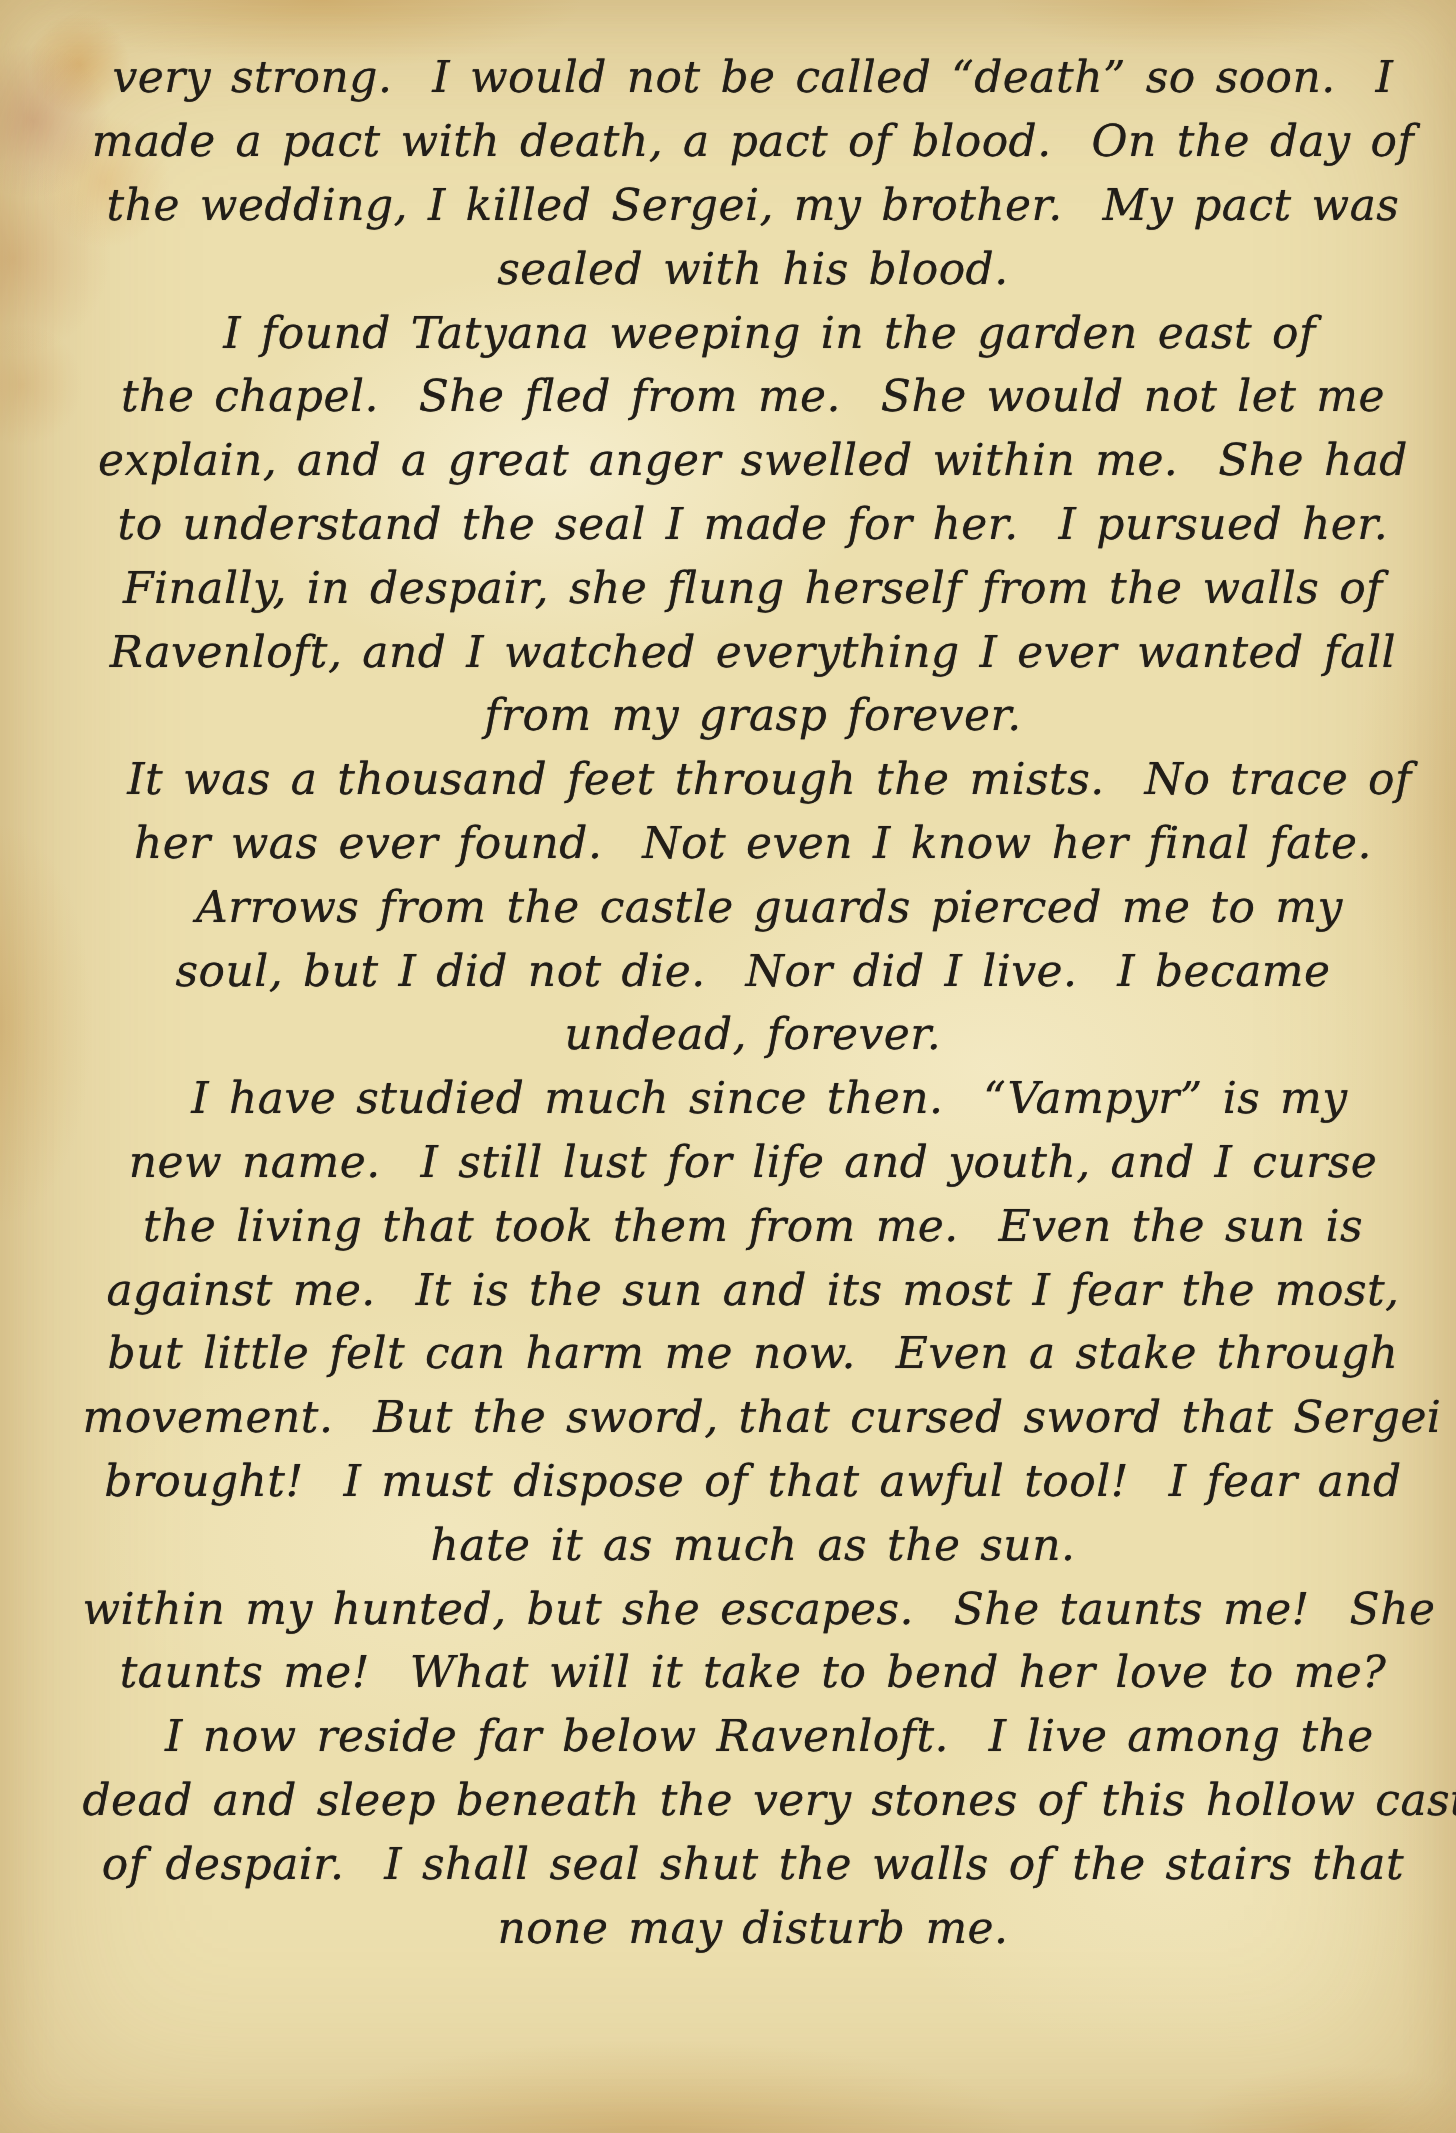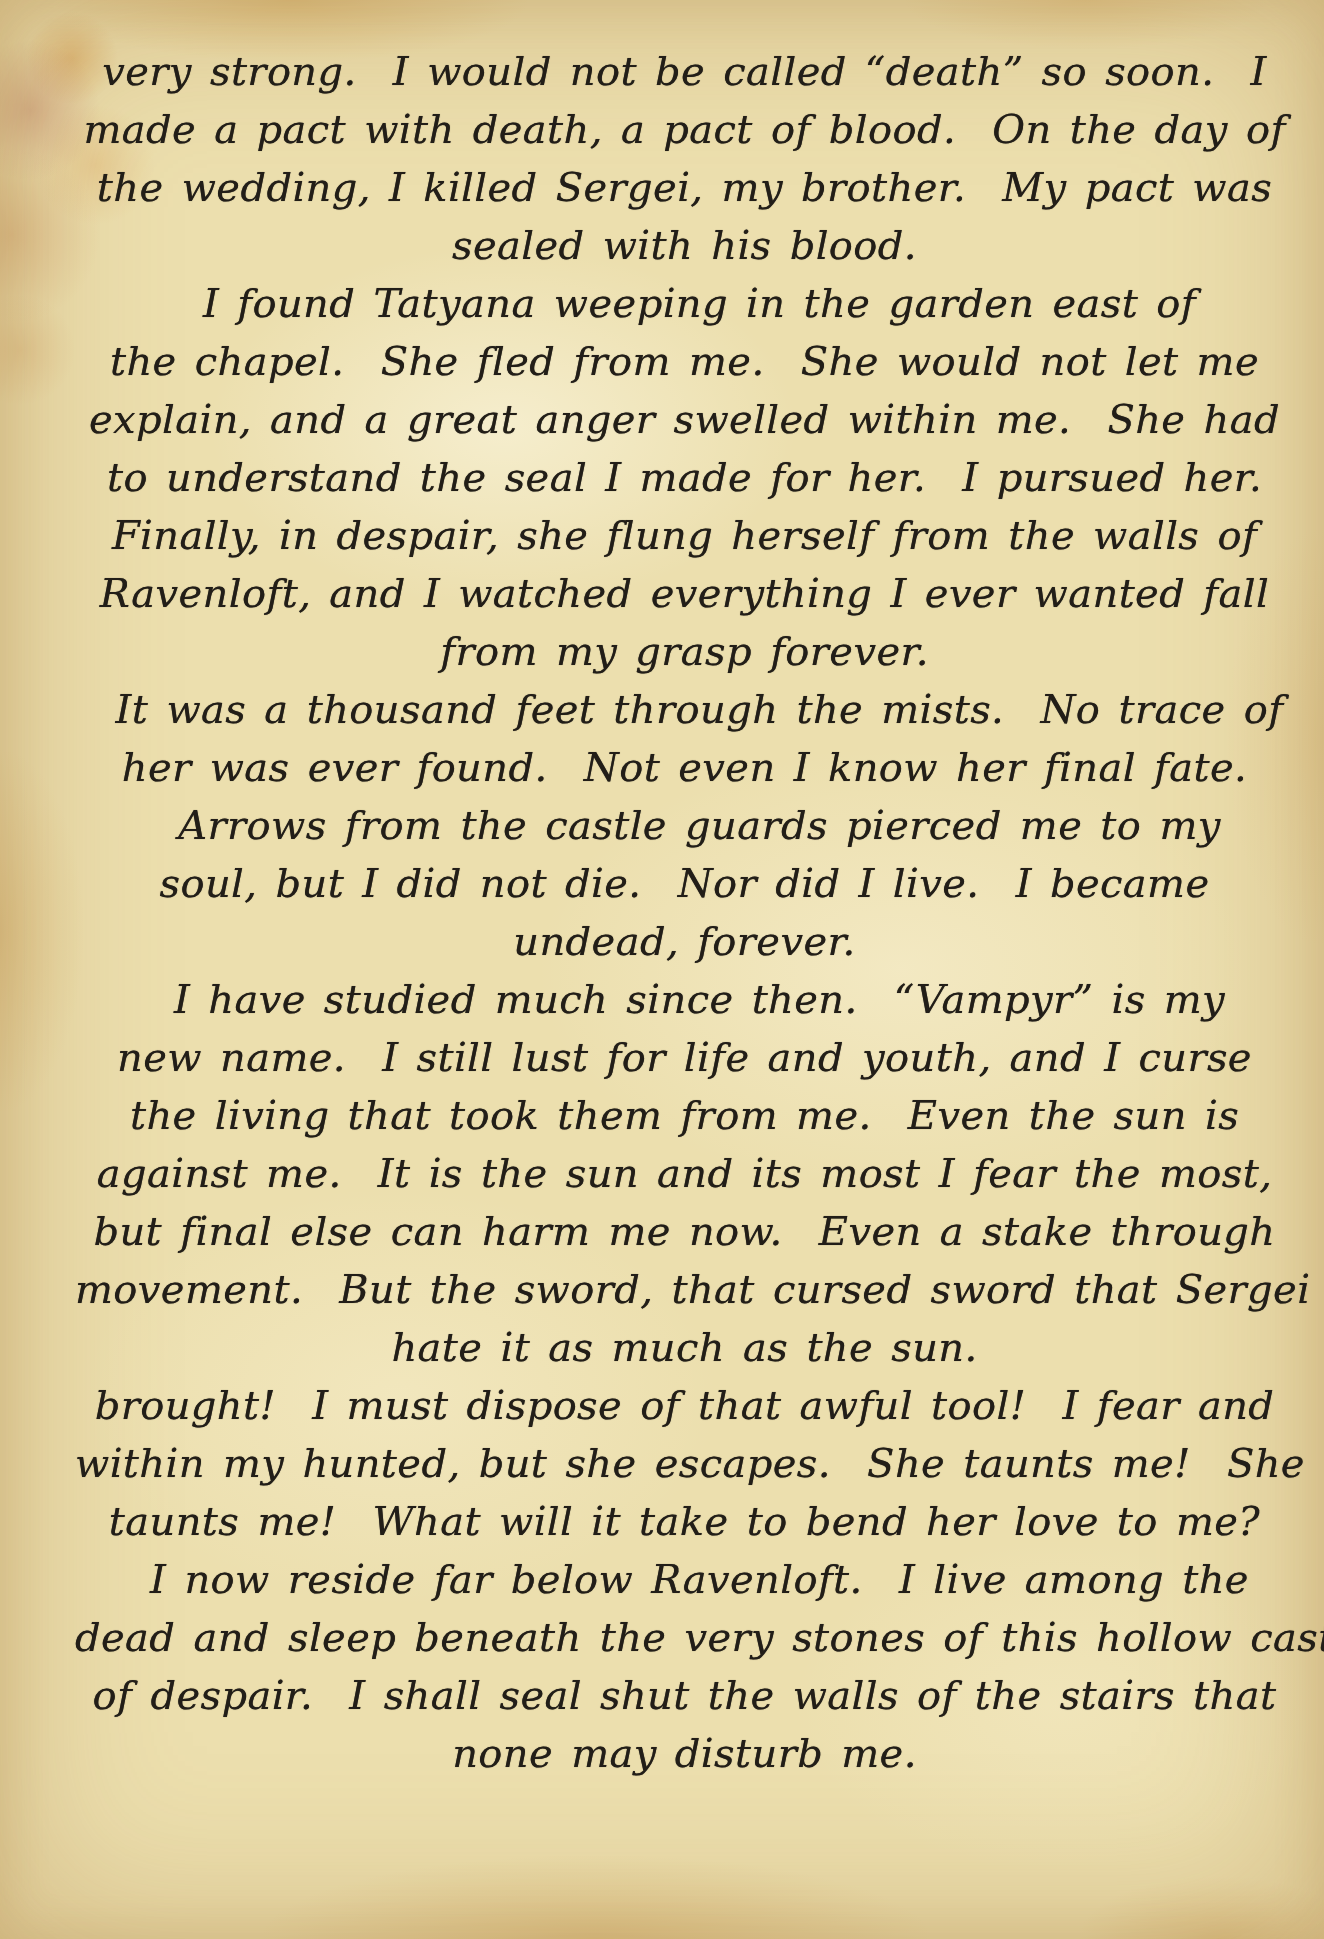--- a/index.html
+++ b/index.html
@@ -96,24 +96,24 @@
       <div>
         <div class="line indent">Arrows from the castle guards pierced me to my</div>
         <div class="line">soul, but I did not die.  Nor did I live.  I became</div>
         <div class="line">undead, forever.</div>
       </div>
       <div>
         <div class="line indent">I have studied much since then.  “Vampyr” is my</div>
         <div class="line">new name.  I still lust for life and youth, and I curse</div>
         <div class="line">the living that took them from me.  Even the sun is</div>
         <div class="line">against me.  It is the sun and its most I fear the most,</div>
-        <div class="line">but final else can harm me now.  Even a stake through</div>
+        <div class="line">but little felt can harm me now.  Even a stake through</div>
         <div class="line">movement.  But the sword, that cursed sword that Sergei</div>
+        <div class="line">brought!  I must dispose of that awful tool!  I fear and</div>
         <div class="line">hate it as much as the sun.</div>
-        <div class="line">brought!  I must dispose of that awful tool!  I fear and</div>
       </div>
       <div>
         <div class="line">within my hunted, but she escapes.  She taunts me!  She</div>
         <div class="line">taunts me!  What will it take to bend her love to me?</div>
       </div>
       <div>
         <div class="line indent">I now reside far below Ravenloft.  I live among the</div>
         <div class="line">dead and sleep beneath the very stones of this hollow castle</div>
         <div class="line">of despair.  I shall seal shut the walls of the stairs that</div>
         <div class="line">none may disturb me.</div>

